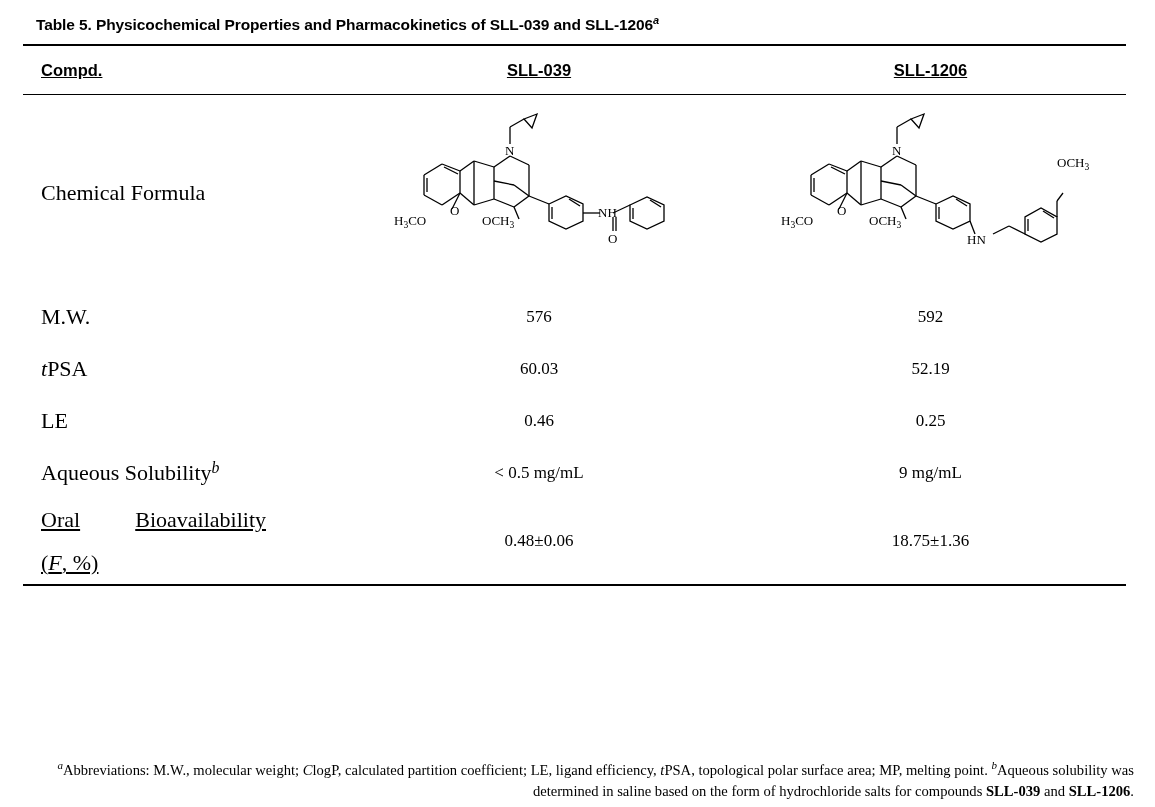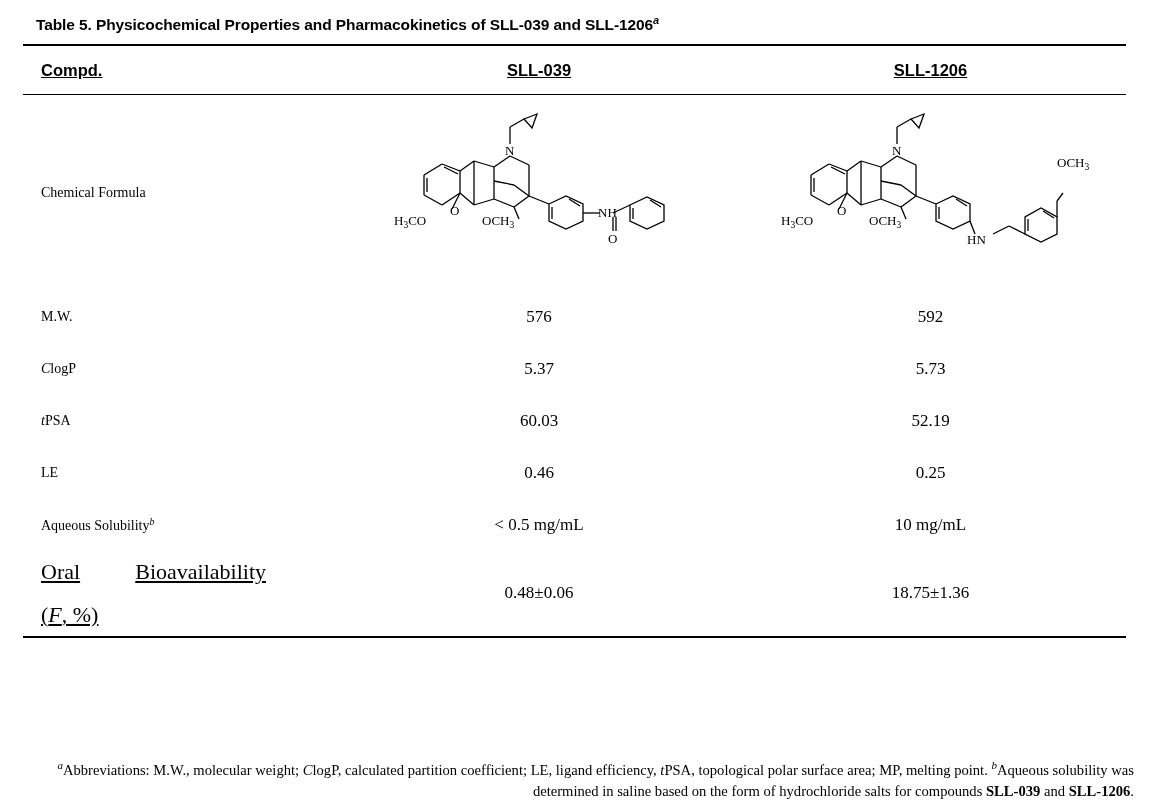--- a/index.html
+++ b/index.html
@@ -66,21 +66,21 @@
     text-align: center;
     height: 48px;
     line-height: 48px;
     text-decoration: underline;
   }
   .hdr.left {
     text-align: left;
     padding-left: 18px !important;
   }
   .rowlabel {
-    font-size: 14px;
+    font-size: 22px;
     text-align: left;
     padding-left: 18px !important;
     line-height: 1.25;
   }
   .val {
     font-size: 17px;
     text-align: center;
   }
   .row-h { height: 52px; }
   .row-struct { height: 196px; }
@@ -258,43 +258,38 @@
         </td>
       </tr>
 
 
       <tr class="row-h">
         <td class="rowlabel">M.W.</td>
         <td class="val">576</td>
         <td class="val">592</td>
       </tr>
 
-      <tr class="row-h">
-        <td class="rowlabel"><span class="ital">C</span>logP</td>
-        <td class="val">5.37</td>
-        <td class="val">5.73</td>
-      </tr>
 
       <tr class="row-h">
         <td class="rowlabel"><span class="ital">t</span>PSA</td>
         <td class="val">60.03</td>
         <td class="val">52.19</td>
       </tr>
 
       <tr class="row-h">
         <td class="rowlabel">LE</td>
         <td class="val">0.46</td>
         <td class="val">0.25</td>
       </tr>
 
 
       <tr class="row-h">
         <td class="rowlabel"><span>Aqueous Solubility</span><sup class="ital">b</sup></td>
         <td class="val">&lt; 0.5 mg/mL</td>
-        <td class="val">10 mg/mL</td>
+        <td class="val">9 mg/mL</td>
       </tr>
 
       <tr class="rule-bottom row-oral">
         <td class="rowlabel oral-label">
           <div class="oral-line1">
             <span>Oral</span>
             <span>Bioavailability</span>
           </div>
           <div class="oral-line2">(<span class="ital">F</span>, %)</div>
         </td>

